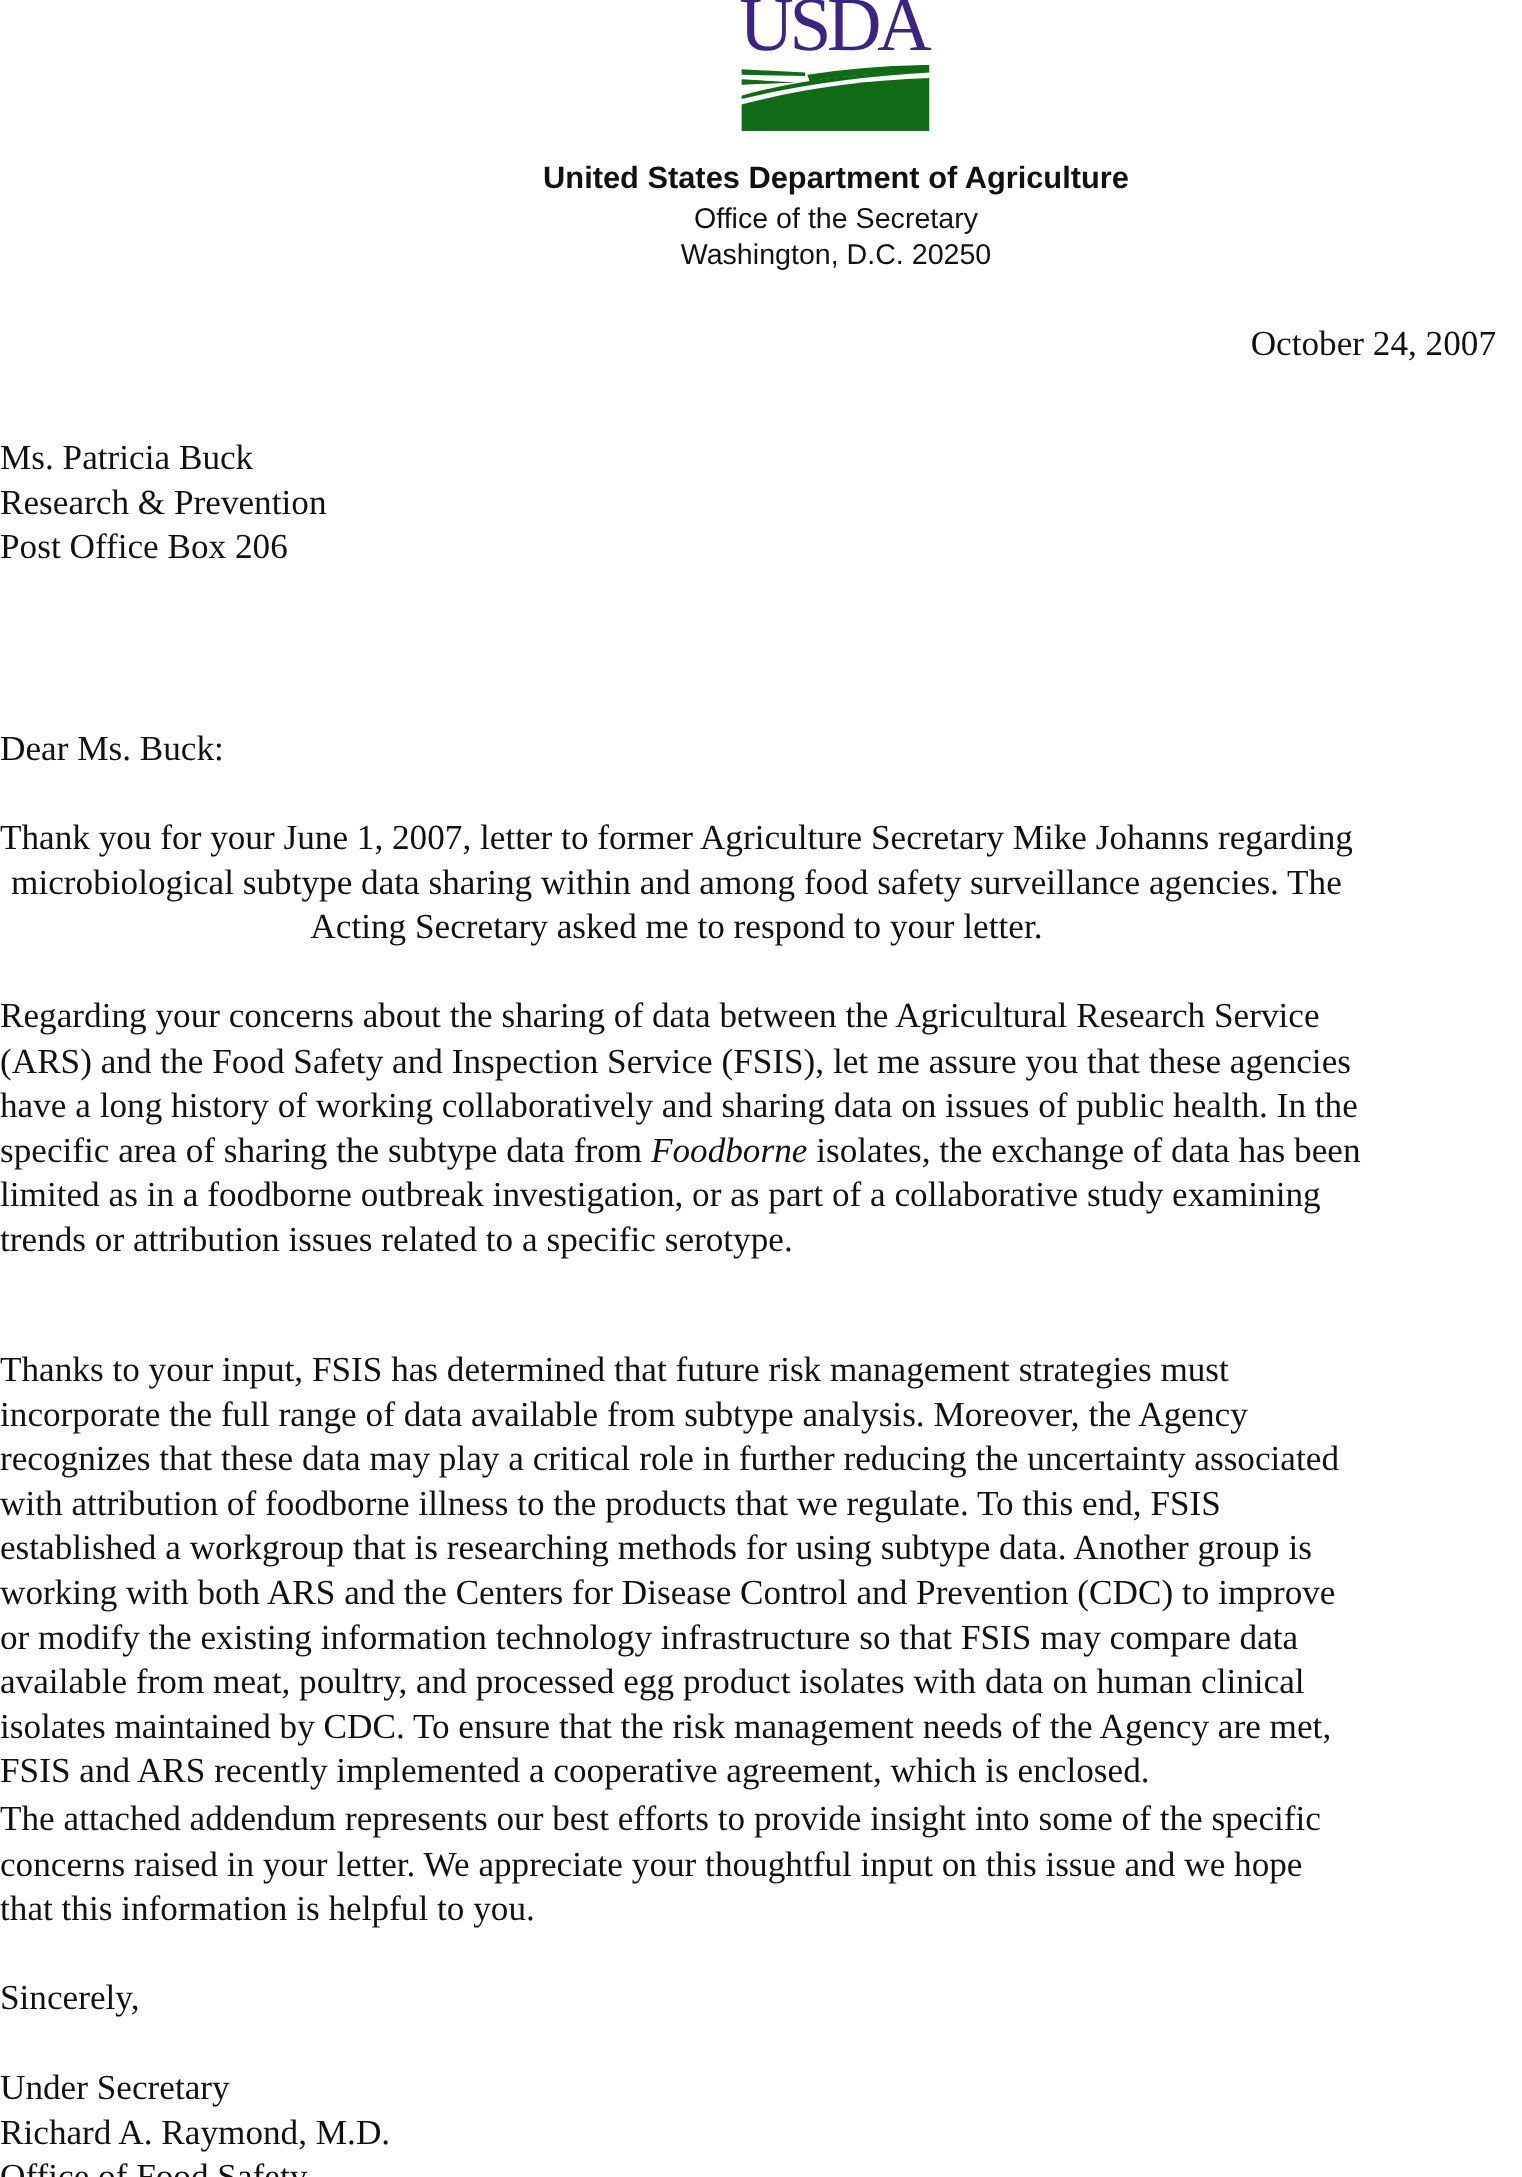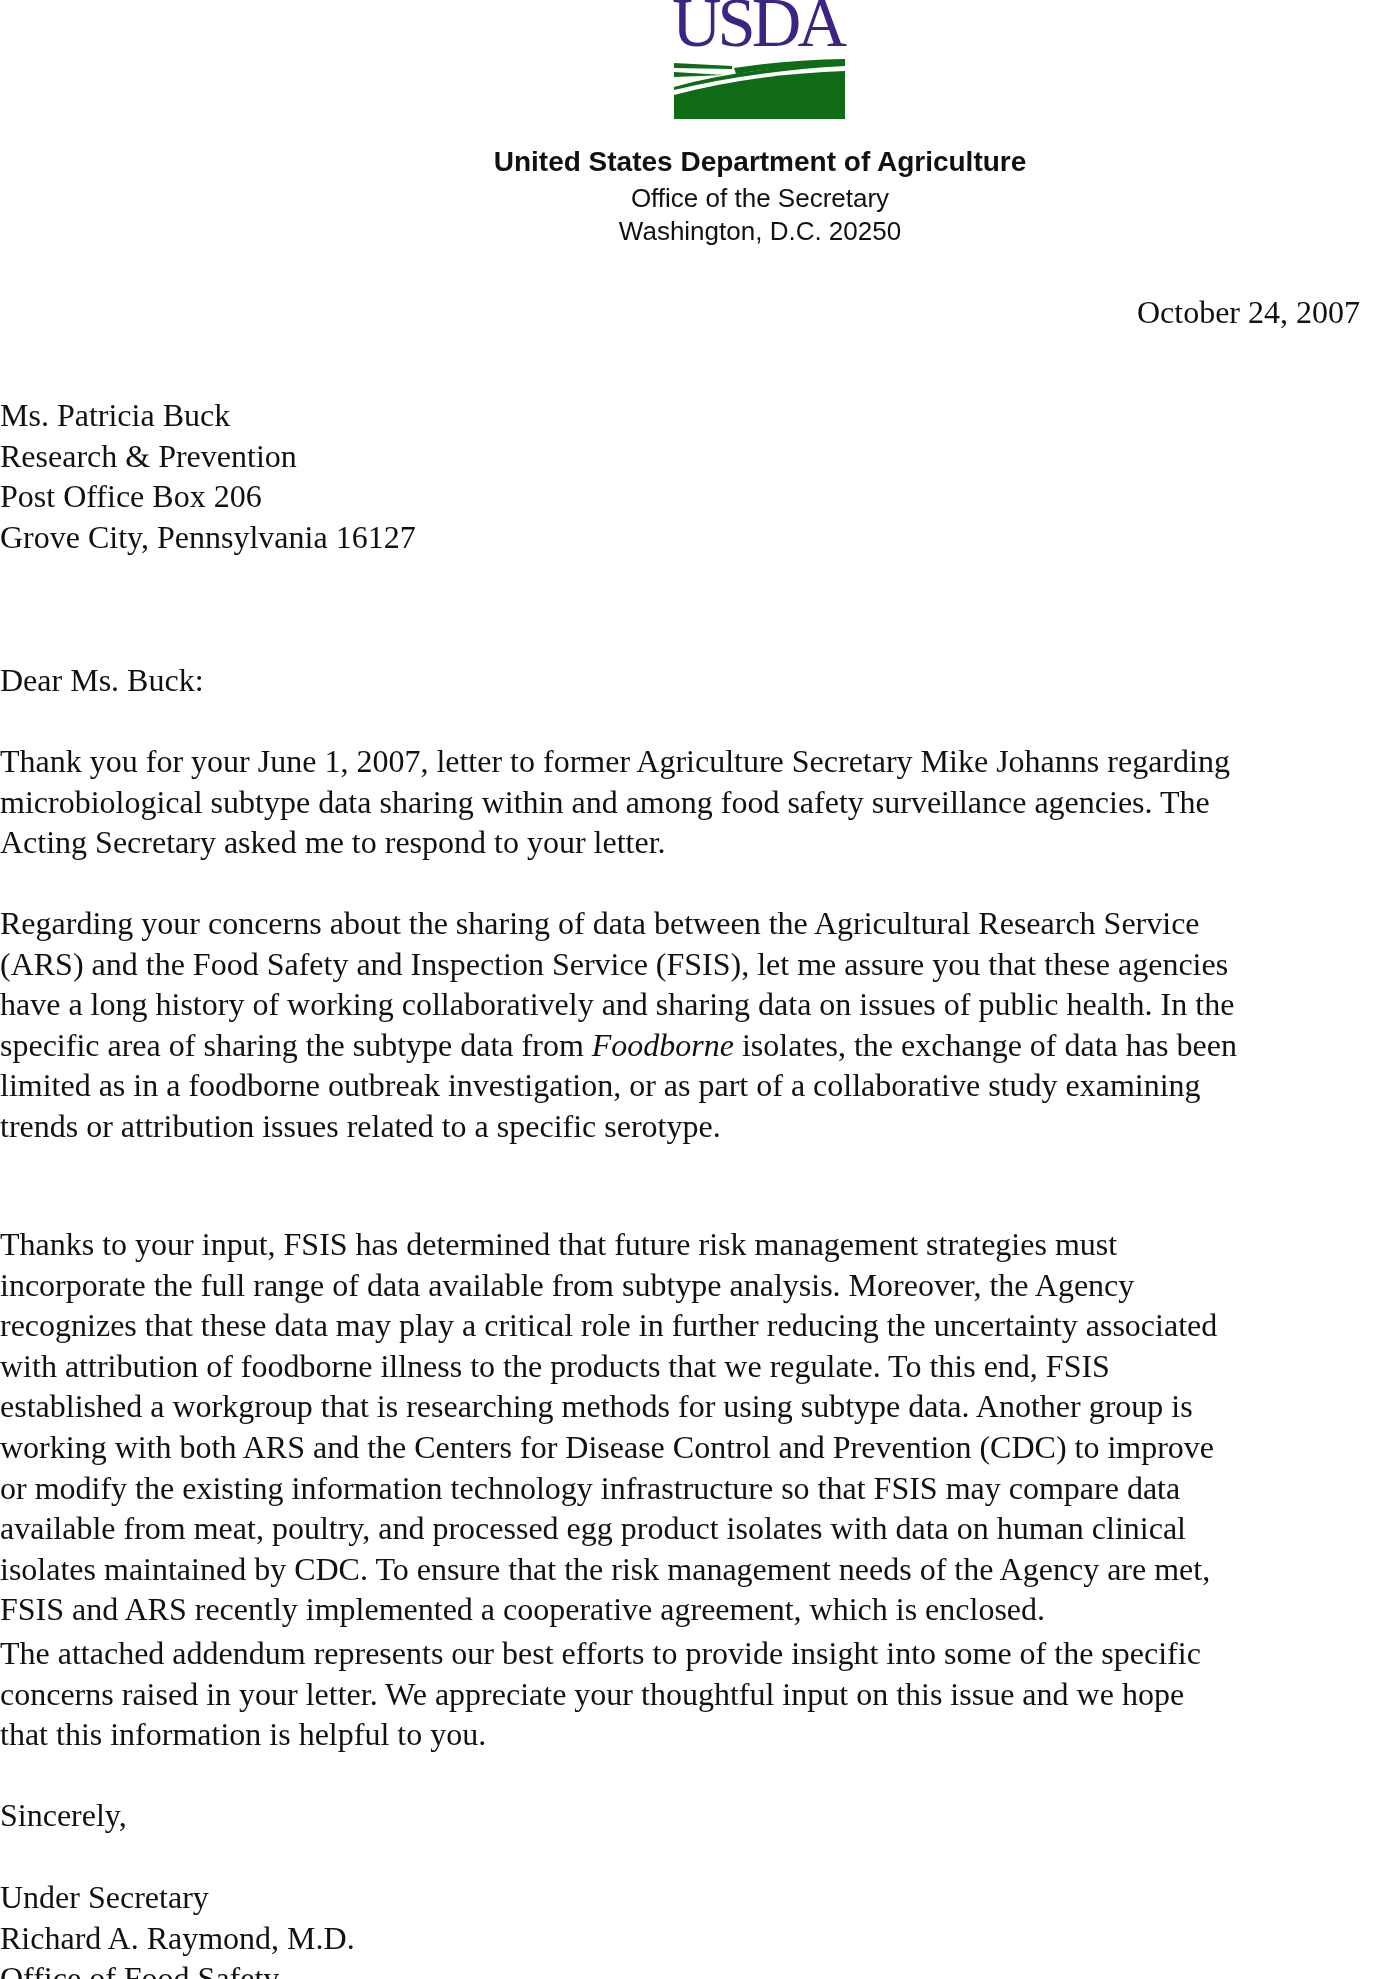--- a/index.html
+++ b/index.html
@@ -80,21 +80,21 @@
     line-height: 40.6px;
     white-space: nowrap;
     margin-top: 22px;
   }
   .block .line {
     display: block;
     height: 40.6px;
   }
   .address { top: 373px; }
   .salutation { top: 638px; }
-  .para1 { top: 719px; }
+  .para1 { top: 719px; text-align: center; }
   .para2 { top: 881px; }
   .para3 { top: 1202px; }
   .para4 { top: 1611px; }
   .closing { top: 1773px; }
   .signature { top: 1855px; }
   .para1 .line, .para2 .line, .para3 .line, .para4 .line {
     transform-origin: left top;
   }
   em { font-style: italic; }
 </style>
@@ -119,21 +119,20 @@
 <div class="letterhead lh-title">United States Department of Agriculture</div>
 <div class="letterhead lh-office">Office of the Secretary</div>
 <div class="letterhead lh-city">Washington, D.C. 20250</div>
 
 <div class="date">October 24, 2007</div>
 
 <div class="block address">
   <span class="line">Ms. Patricia Buck</span>
   <span class="line">Research &amp; Prevention</span>
   <span class="line">Post Office Box 206</span>
-  <span class="line">Grove City, Pennsylvania 16127</span>
 </div>
 
 <div class="block salutation">Dear Ms. Buck:</div>
 
 <div class="block para1">
   <span class="line">Thank you for your June 1, 2007, letter to former Agriculture Secretary Mike Johanns regarding</span>
   <span class="line">microbiological subtype data sharing within and among food safety surveillance agencies. The</span>
   <span class="line">Acting Secretary asked me to respond to your letter.</span>
 </div>
 

